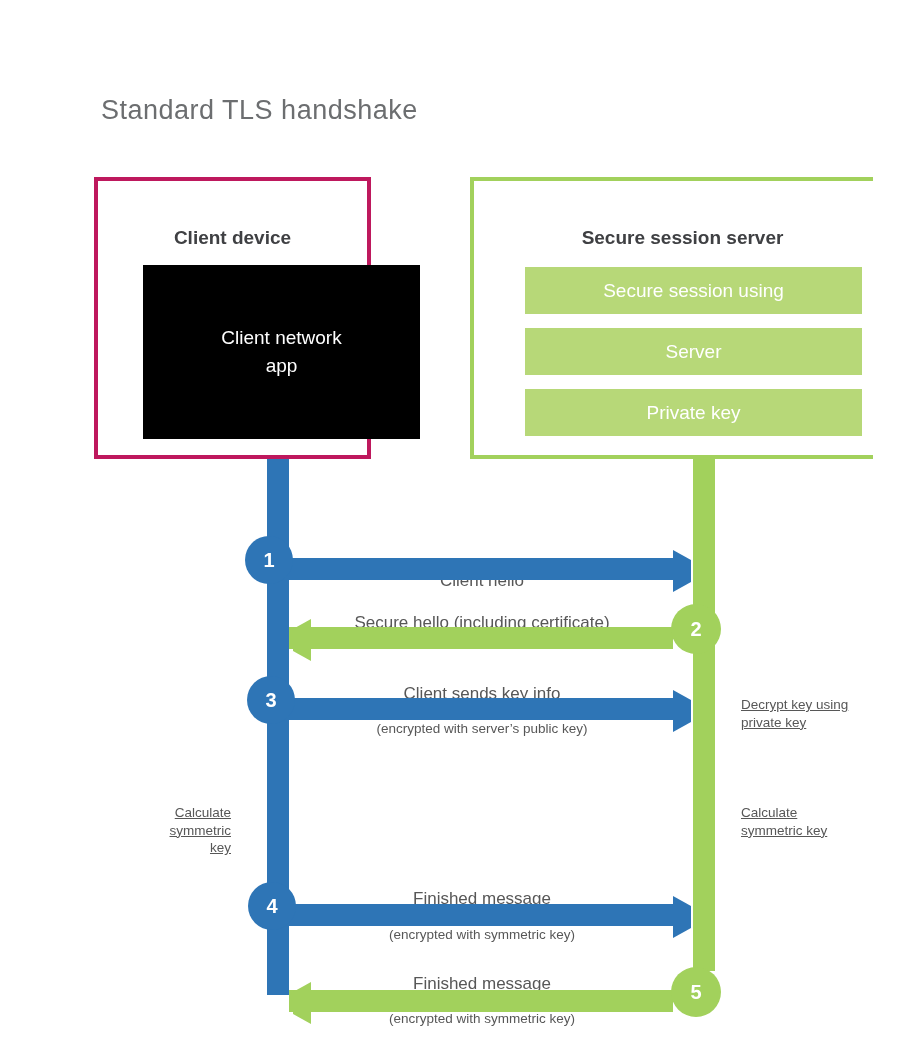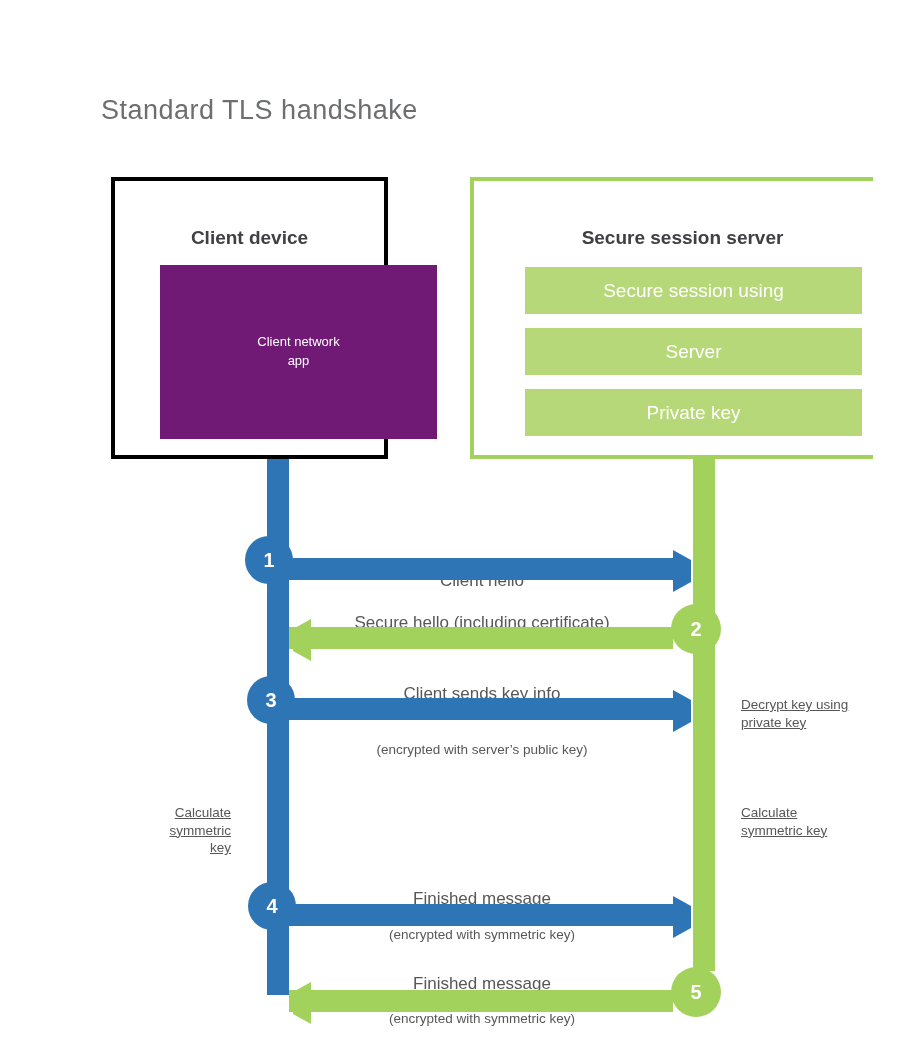--- a/index.html
+++ b/index.html
@@ -5,27 +5,27 @@
   * { margin:8px; padding:11px; box-sizing:border-box; }
   html,body { background:#fff; }
   body { font-family:"Liberation Sans","DejaVu Sans",sans-serif; }
   .canvas { position:relative; width:900px; height:1058px; background:#ffffff; overflow:hidden; }
 
   .page-title { position:absolute; left:36px; top:30px; font-size:27px; font-weight:300;
                 color:#6c6e70; letter-spacing:0.5px; }
 
   
   .actor-box { position:absolute; top:123px; height:282px; background:#fff; }
-  .client-box { left:57px; width:277px; border:4px solid #000000; }
+  .client-box { left:40px; width:277px; border:4px solid #be185d; }
   .server-box { left:416px; width:425px; border:4px solid #a2d15c; }
   .actor-title { margin-top:24px; text-align:center; font-size:19px; font-weight:bold; color:#3f4043; }
 
-  .client-app { position:absolute; left:37px; top:76px; width:277px; height:174px; background:#701a75;
+  .client-app { position:absolute; left:37px; top:76px; width:277px; height:174px; background:#000000;
                 display:flex; align-items:center; justify-content:center; text-align:center;
-                color:#ffffff; font-size:13px; line-height:1.45; white-space:pre-line; }
+                color:#ffffff; font-size:19px; line-height:1.45; white-space:pre-line; }
 
   .server-bar { position:absolute; left:43px; width:337px; height:47px; background:#b7d878;
                 display:flex; align-items:center; justify-content:center;
                 color:#ffffff; font-size:19px; }
   .bar-0 { top:78px; } .bar-1 { top:139px; } .bar-2 { top:200px; }
 
   
   .lifeline { position:absolute; width:5px; }
   .lifeline-client { left:213px; top:405px; height:536px; background:#2e75b6; }
   .lifeline-server { left:639px; top:405px; height:512px; background:#a2d15c; }
@@ -85,21 +85,21 @@
   <div class="step-circle step-blue c1">1</div>
 
   <div class="msg-label" style="top:548px">Secure hello (including certificate)</div>
   <div class="arrow-line green-line" style="left:235px; top:573px; width:384px;"></div>
   <div class="arrow-head head-left-green" style="left:217px; top:565px;"></div>
   <div class="step-circle step-green c2">2</div>
 
   <div class="msg-label" style="top:619px">Client sends key info</div>
   <div class="arrow-line blue-line" style="left:215px; top:644px; width:404px;"></div>
   <div class="arrow-head head-right-blue" style="left:619px; top:636px;"></div>
-  <div class="msg-sub" style="top:677px">(encrypted with server’s public key)</div>
+  <div class="msg-sub" style="top:656px">(encrypted with server’s public key)</div>
   <div class="step-circle step-blue c3">3</div>
   <div class="side-note note-decrypt">Decrypt key using
 private key</div>
 
   <div class="side-note note-calc-left">Calculate
 symmetric key</div>
   <div class="side-note note-calc-right">Calculate
 symmetric key</div>
 
   <div class="msg-label" style="top:824px">Finished message</div>

